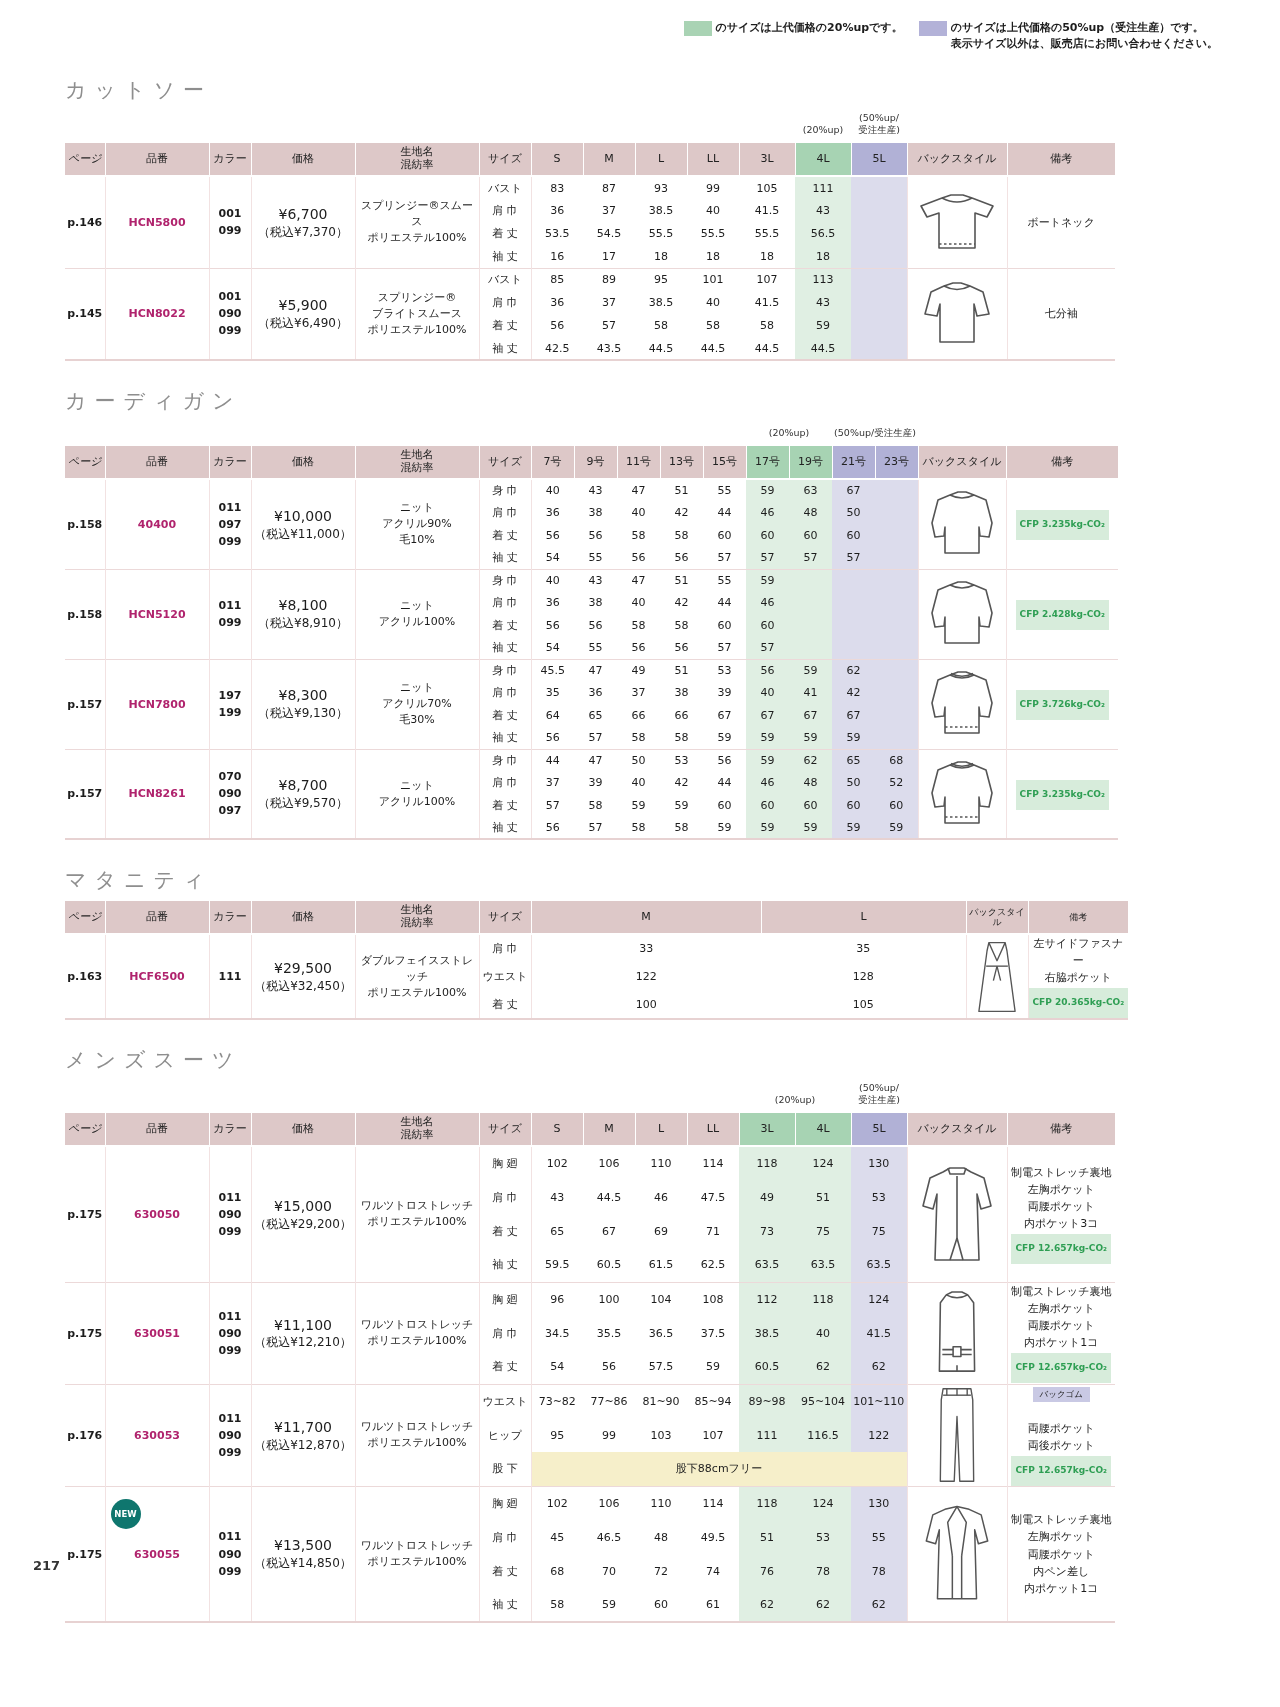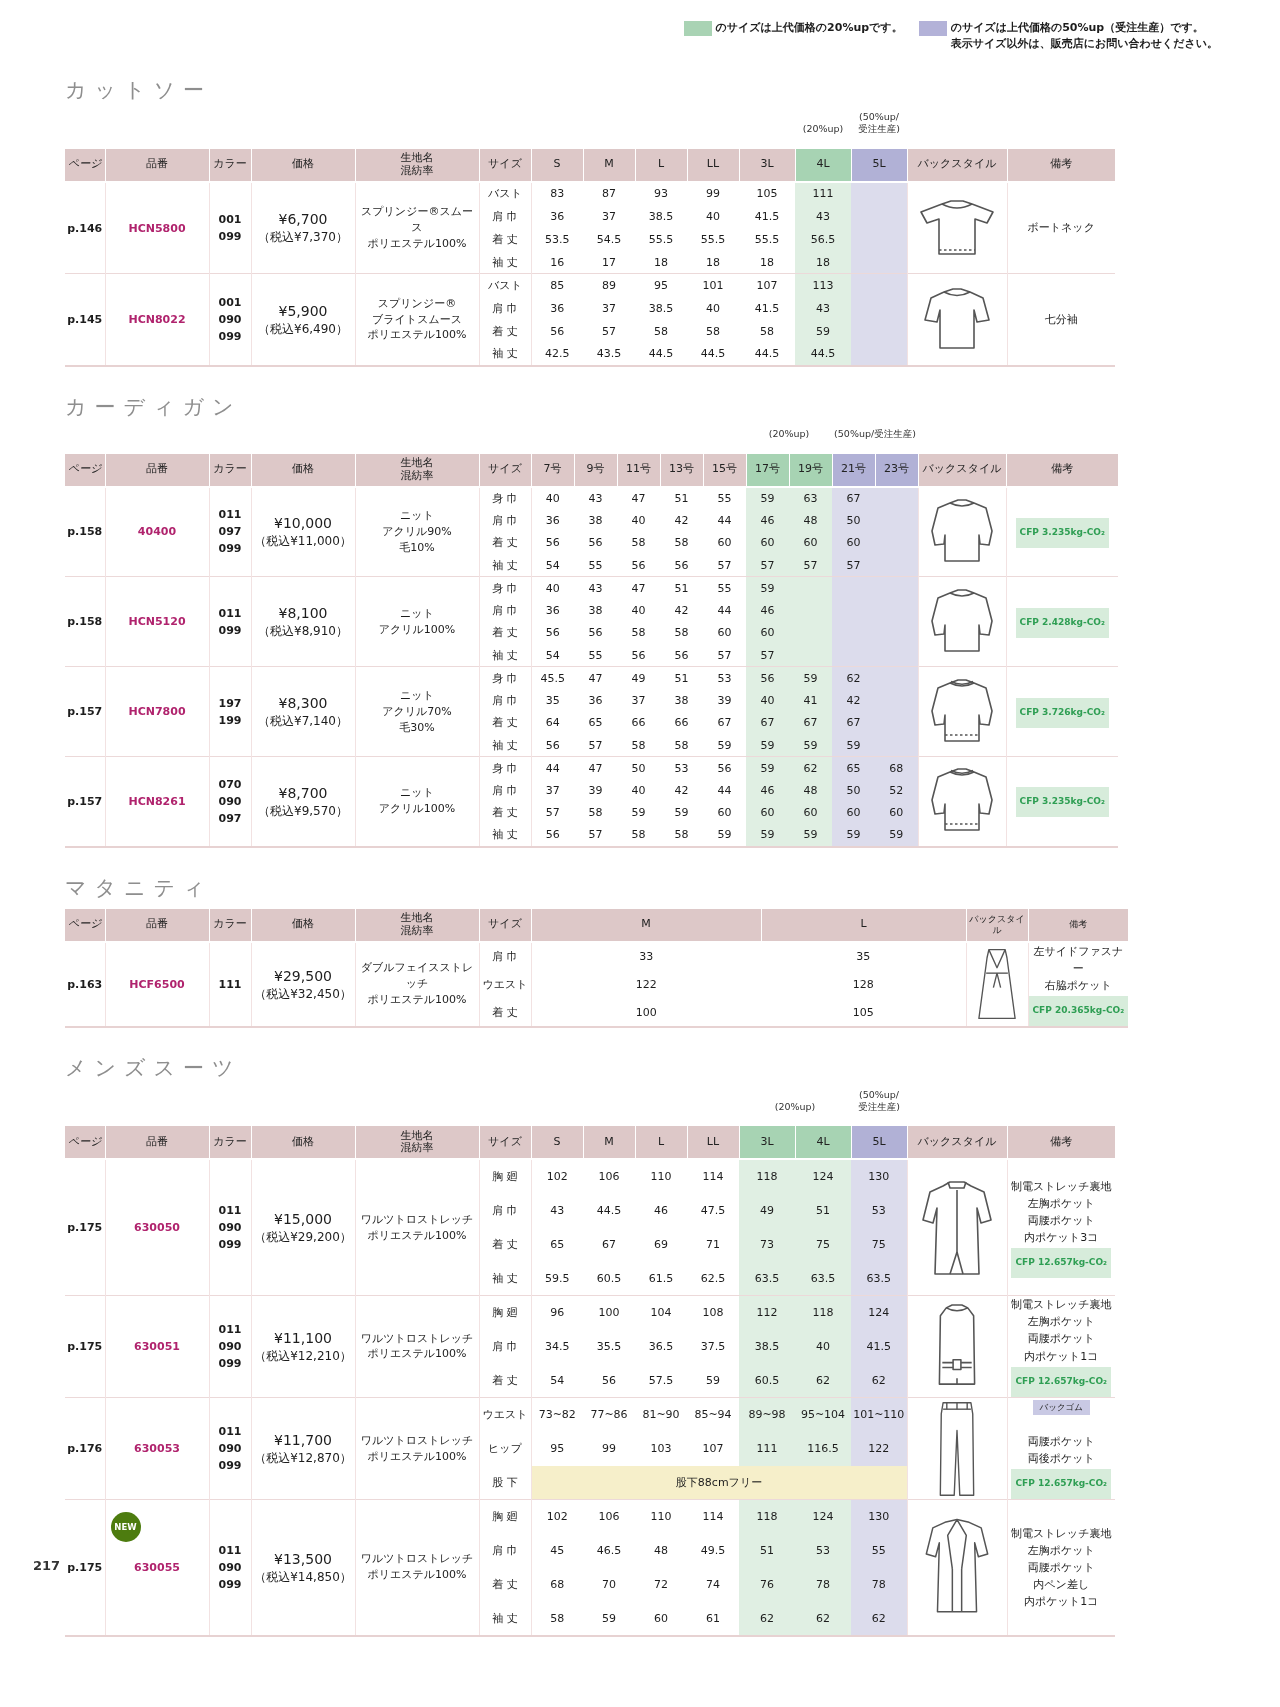--- a/index.html
+++ b/index.html
@@ -22,29 +22,29 @@
       white-space:pre-line;line-height:1.15;border-left:1px solid #fff;border-bottom:2px solid #fff;
       height:28px;padding:2px 0;overflow:hidden;}
   .spec-table th:first-child{border-left:0;font-style:italic;}
   .spec-table th.th-green{background:#a7d3b3;}
   .spec-table th.th-purple{background:#b1b1d6;}
   .maternity th.tail-th{font-size:9px;}
   .spec-table td{font-size:11px;text-align:center;vertical-align:middle;padding:0;overflow:visible;}
   td.c-green{background:#e0efe3;}
   td.c-purple{background:#dcdcec;}
   tr.sup-row td{background:#fff;border:0;font-size:9.5px;color:#333;vertical-align:bottom;
-      padding-bottom:14px;line-height:1.25;white-space:pre-line;}
+      padding-bottom:7px;line-height:1.25;white-space:pre-line;}
   tr.sup-row td.nowrap{white-space:nowrap;}
   tr.prod-sep > td{border-top:1px solid #ecd9d9;}
   .vr{border-right:1px solid #f2e2e2;}
   .vl{border-left:1px solid #f2e2e2;}
   .page-cell{font-size:10px;font-weight:bold;}
   .code-cell{font-weight:bold;font-size:16px;color:#b0236d;position:relative;}
   .new-badge{position:absolute;left:5px;top:12px;width:30px;height:30px;border-radius:50%;
-      background:#4d7c0f;color:#fff;font-size:8.5px;font-weight:bold;display:flex;
+      background:#0f766e;color:#fff;font-size:8.5px;font-weight:bold;display:flex;
       align-items:center;justify-content:center;}
   .color-cell{font-weight:bold;font-size:11px;line-height:1.55;}
   .price-cell{text-align:left;padding-left:13px;line-height:1.35;}
   .price-main{font-size:14px;}
   .price-tax{font-size:12px;}
   .fabric-cell{text-align:left;padding-left:10px;font-size:8.5px;line-height:1.45;white-space:pre-line;}
   .mlabel{font-size:10.5px;}
   .remarks-cell{text-align:left;padding:4px 2px 4px 8px;font-size:8.5px;line-height:1.55;}
   .cfp-badge{display:inline-block;background:#d7ecdb;color:#2e9e53;font-weight:bold;font-size:9px;
       padding:8px 4px;margin-top:2px;white-space:nowrap;}
@@ -446,21 +446,21 @@
             </tr>
             <tr class="prod-sep" style="height: 22.5px;">
               <td class="page-cell vr" rowspan="4">p.157</td>
               <td class="code-cell vr" rowspan="4"><span>HCN7800</span></td>
               <td class="color-cell vr" rowspan="4">
                 <div>197</div>
                 <div>199</div>
               </td>
               <td class="price-cell vr" rowspan="4">
                 <div class="price-main">¥8,300</div>
-                <div class="price-tax">（税込¥7,140）</div>
+                <div class="price-tax">（税込¥9,130）</div>
               </td>
               <td class="fabric-cell vr" rowspan="4">ニット
 アクリル70%
 毛30%</td>
               <td class="mlabel vr">身 巾</td>
               <td class="val">45.5</td>
               <td class="val">47</td>
               <td class="val">49</td>
               <td class="val">51</td>
               <td class="val">53</td>

